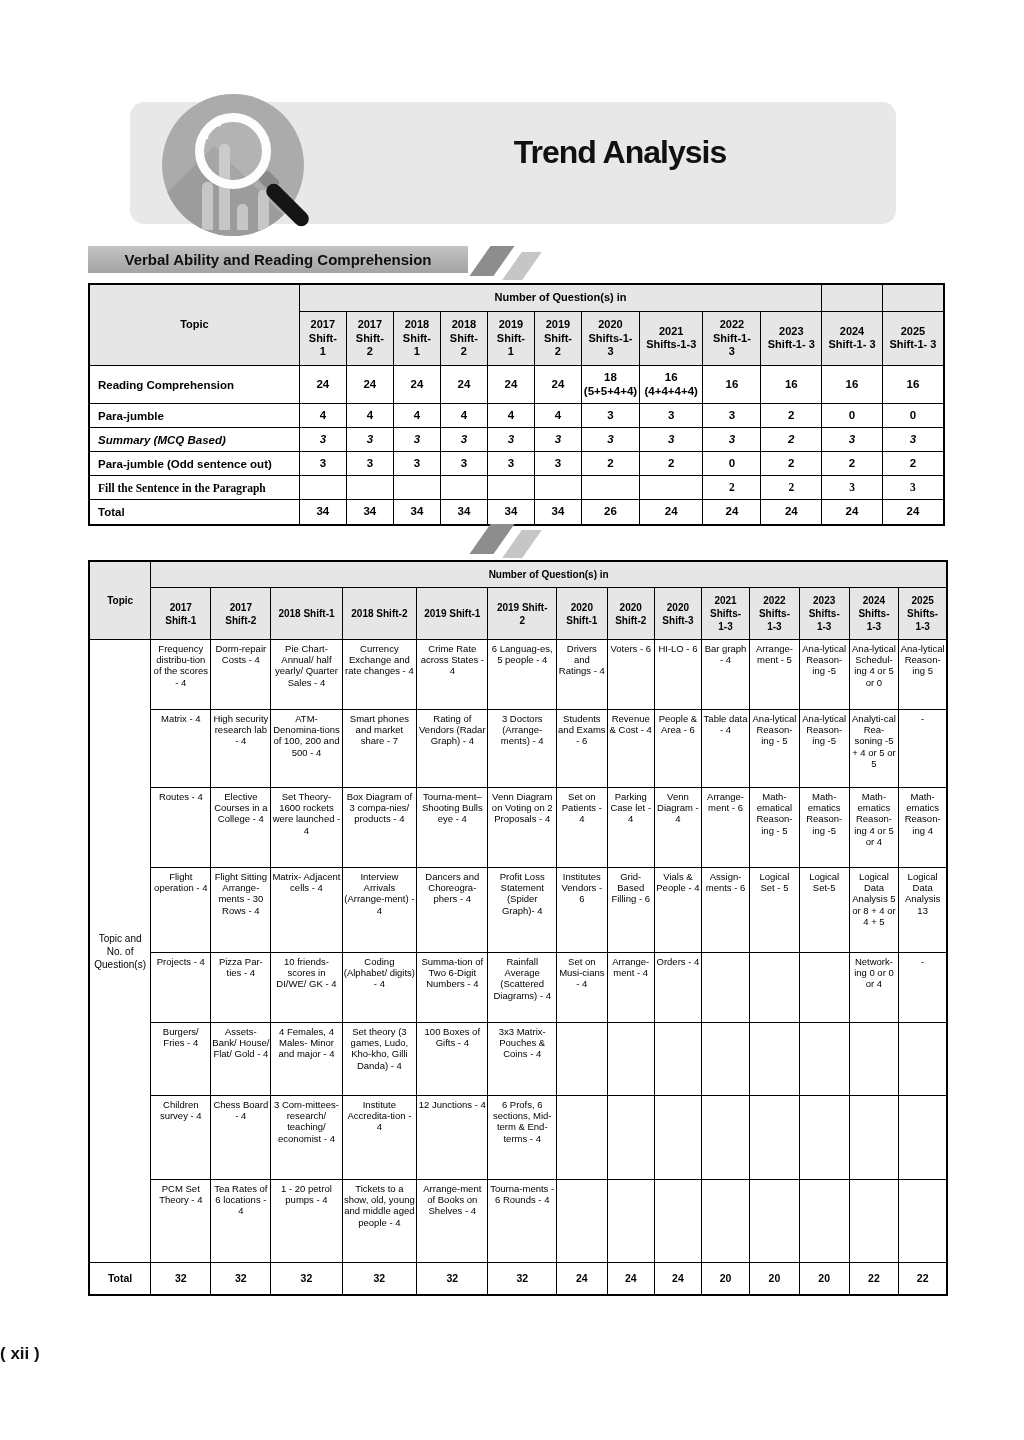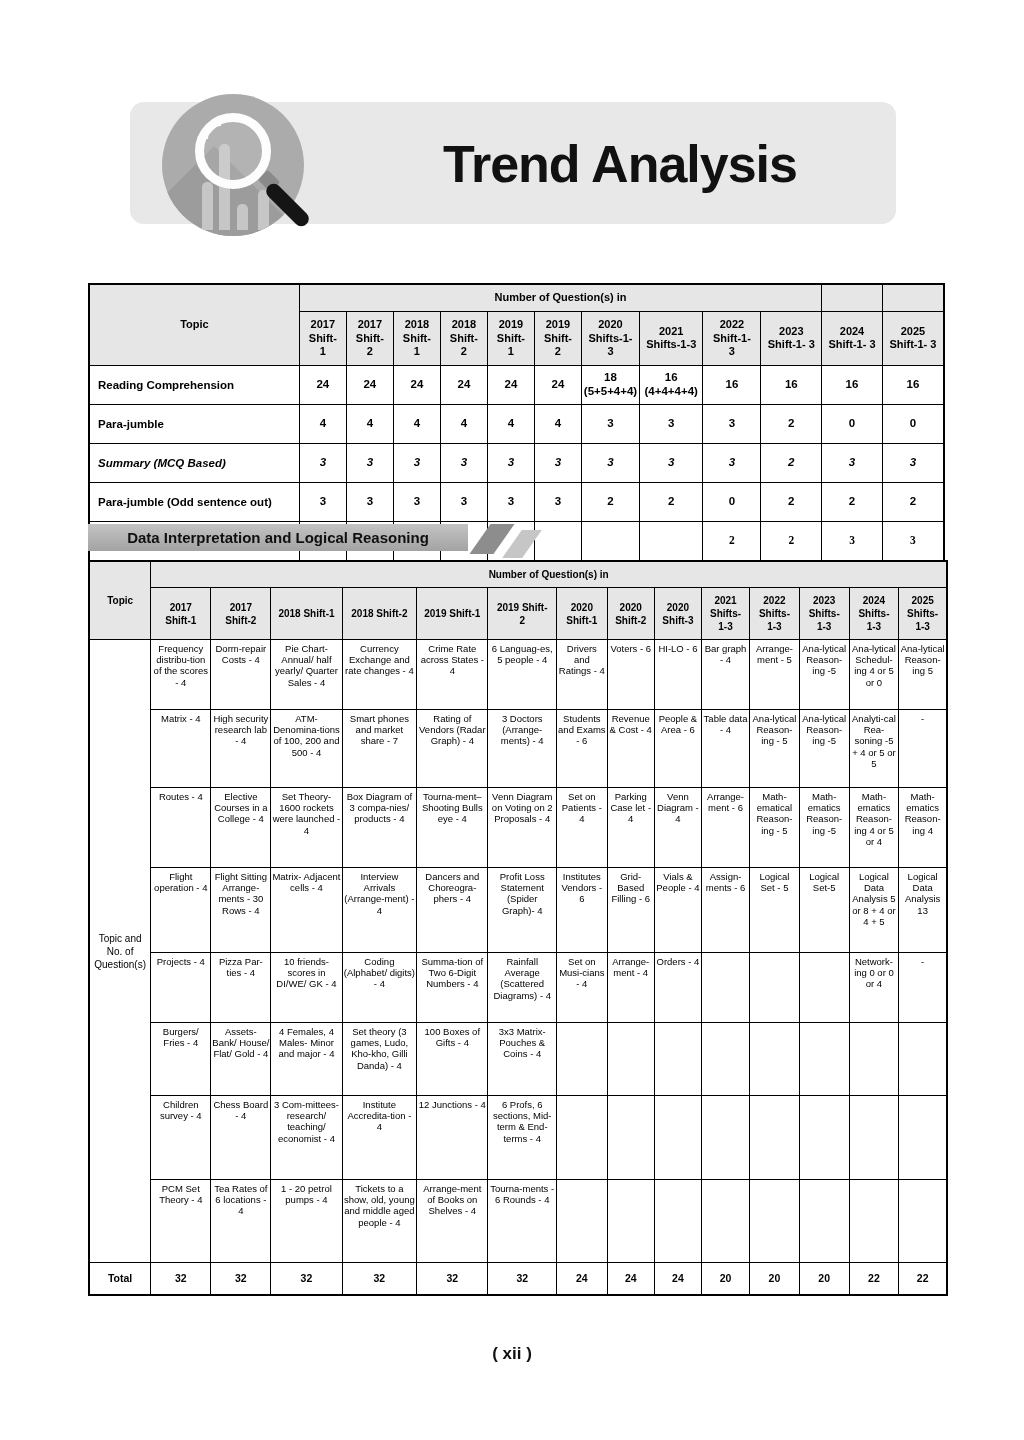--- a/index.html
+++ b/index.html
@@ -3,21 +3,21 @@
 <meta charset="utf-8">
 <style>
   html,body{margin:0;padding:0;background:#fff;}
   .page{position:relative;width:1024px;height:1440px;background:#fff;
         font-family:"Liberation Sans", sans-serif;color:#000;overflow:hidden;}
 
   
   .banner{position:absolute;left:130px;top:102px;width:766px;height:122px;
           background:#e8e8e8;border-radius:14px;}
   .page-title{position:absolute;left:340px;top:134px;width:560px;text-align:center;
-          font-size:52px;font-weight:bold;color:#111;letter-spacing:-1px;}
+          font-size:32px;font-weight:bold;color:#111;letter-spacing:-1px;}
 
   
   .icon{position:absolute;left:162px;top:94px;width:142px;height:142px;}
   .icon-circle{position:absolute;left:0;top:0;width:142px;height:142px;border-radius:50%;
           background:#ababab;overflow:hidden;}
   .icon-longshadow{position:absolute;left:52px;top:52px;width:150px;height:86px;
           background:#9c9c9c;transform:rotate(45deg);transform-origin:top left;}
   .bar{position:absolute;bottom:6px;width:11px;background:#c6c6c6;border-radius:5px 5px 0 0;}
   .bar1{left:40px;height:48px;}
   .bar2{left:57px;height:86px;}
@@ -48,35 +48,35 @@
   th,td{border:1.5px solid #000;overflow:hidden;}
   th{background:#e6e6e6;font-weight:bold;text-align:center;vertical-align:middle;
      white-space:pre-line;padding:6px;}
   td{white-space:pre-line;}
 
   #table1{left:88px;top:283px;width:857px;}
   #table1 th{font-size:11px;line-height:1.25;}
   #table1 tr.grouprow{height:25px;}
   #table1 tr.yearrow{height:37px;}
   #table1 td{font-size:11.5px;font-weight:bold;vertical-align:middle;}
-  #table1 td.rowlabel{text-align:left;padding:13px 8px;}
+  #table1 td.rowlabel{text-align:left;padding:4px 8px;}
   #table1 td.cell{text-align:center;padding:2px 1px;line-height:1.2;}
 
   #table2{left:88px;top:560px;width:860px;}
   #table2 th{font-size:10px;line-height:1.3;}
   #table2 tr.grouprow{height:24px;}
   #table2 tr.yearrow{height:42px;}
   #table2 td.cell{font-size:9.5px;line-height:1.18;text-align:center;
         vertical-align:top;padding:3px 1px;}
   #table2 td.side{font-size:10px;text-align:center;vertical-align:middle;line-height:1.3;}
   #table2 td.rowlabel{font-size:10.5px;font-weight:bold;text-align:center;vertical-align:middle;}
   #table2 tr.totalrow td{font-weight:bold;font-size:10.5px;vertical-align:middle;text-align:center;}
 
   
-  .footer{position:absolute;left:0;top:1344px;width:1024px;text-align:center;
+  .footer{position:absolute;left:0;top:1344px;width:1024px;text-align:left;
           font-size:17px;font-weight:bold;color:#111;}
 </style>
 </head>
 <body>
 
 <div class="page">
 
   <div class="banner"></div>
   <div class="icon">
     <div class="icon-circle">
@@ -86,20 +86,27 @@
       <div class="bar bar3"></div>
       <div class="bar bar4"></div>
     </div>
     <div class="connector"></div>
     <div class="handle"></div>
     <div class="ring"></div>
     <div class="glint"></div>
   </div>
   <div class="page-title">Trend Analysis</div>
 
+  <div class="section" style="top:246px">
+    <div class="secbar">
+      <span>Verbal Ability and Reading Comprehension</span>
+    </div>
+    <div class="stripe s1"></div>
+    <div class="stripe s2"></div>
+  </div>
 
   <table id="table1">
       <colgroup>
         <col style="width: 24.6%;">
         <col style="width: 5.5%;">
         <col style="width: 5.5%;">
         <col style="width: 5.5%;">
         <col style="width: 5.5%;">
         <col style="width: 5.5%;">
         <col style="width: 5.5%;">
@@ -234,23 +241,20 @@
           <td class="cell">24</td>
           <td class="cell">24</td>
           <td class="cell">24</td>
           <td class="cell">24</td>
           <td class="cell">24</td>
         </tr>
       </tbody>
     </table>
 
   <div class="section" style="top:524px">
-    <div class="secbar">
-      <span>Data Interpretation and Logical Reasoning</span>
-    </div>
     <div class="stripe s1"></div>
     <div class="stripe s2"></div>
   </div>
 
   <table id="table2">
       <colgroup>
         <col style="width: 7.2%;">
         <col style="width: 7%;">
         <col style="width: 7%;">
         <col style="width: 8.3%;">

